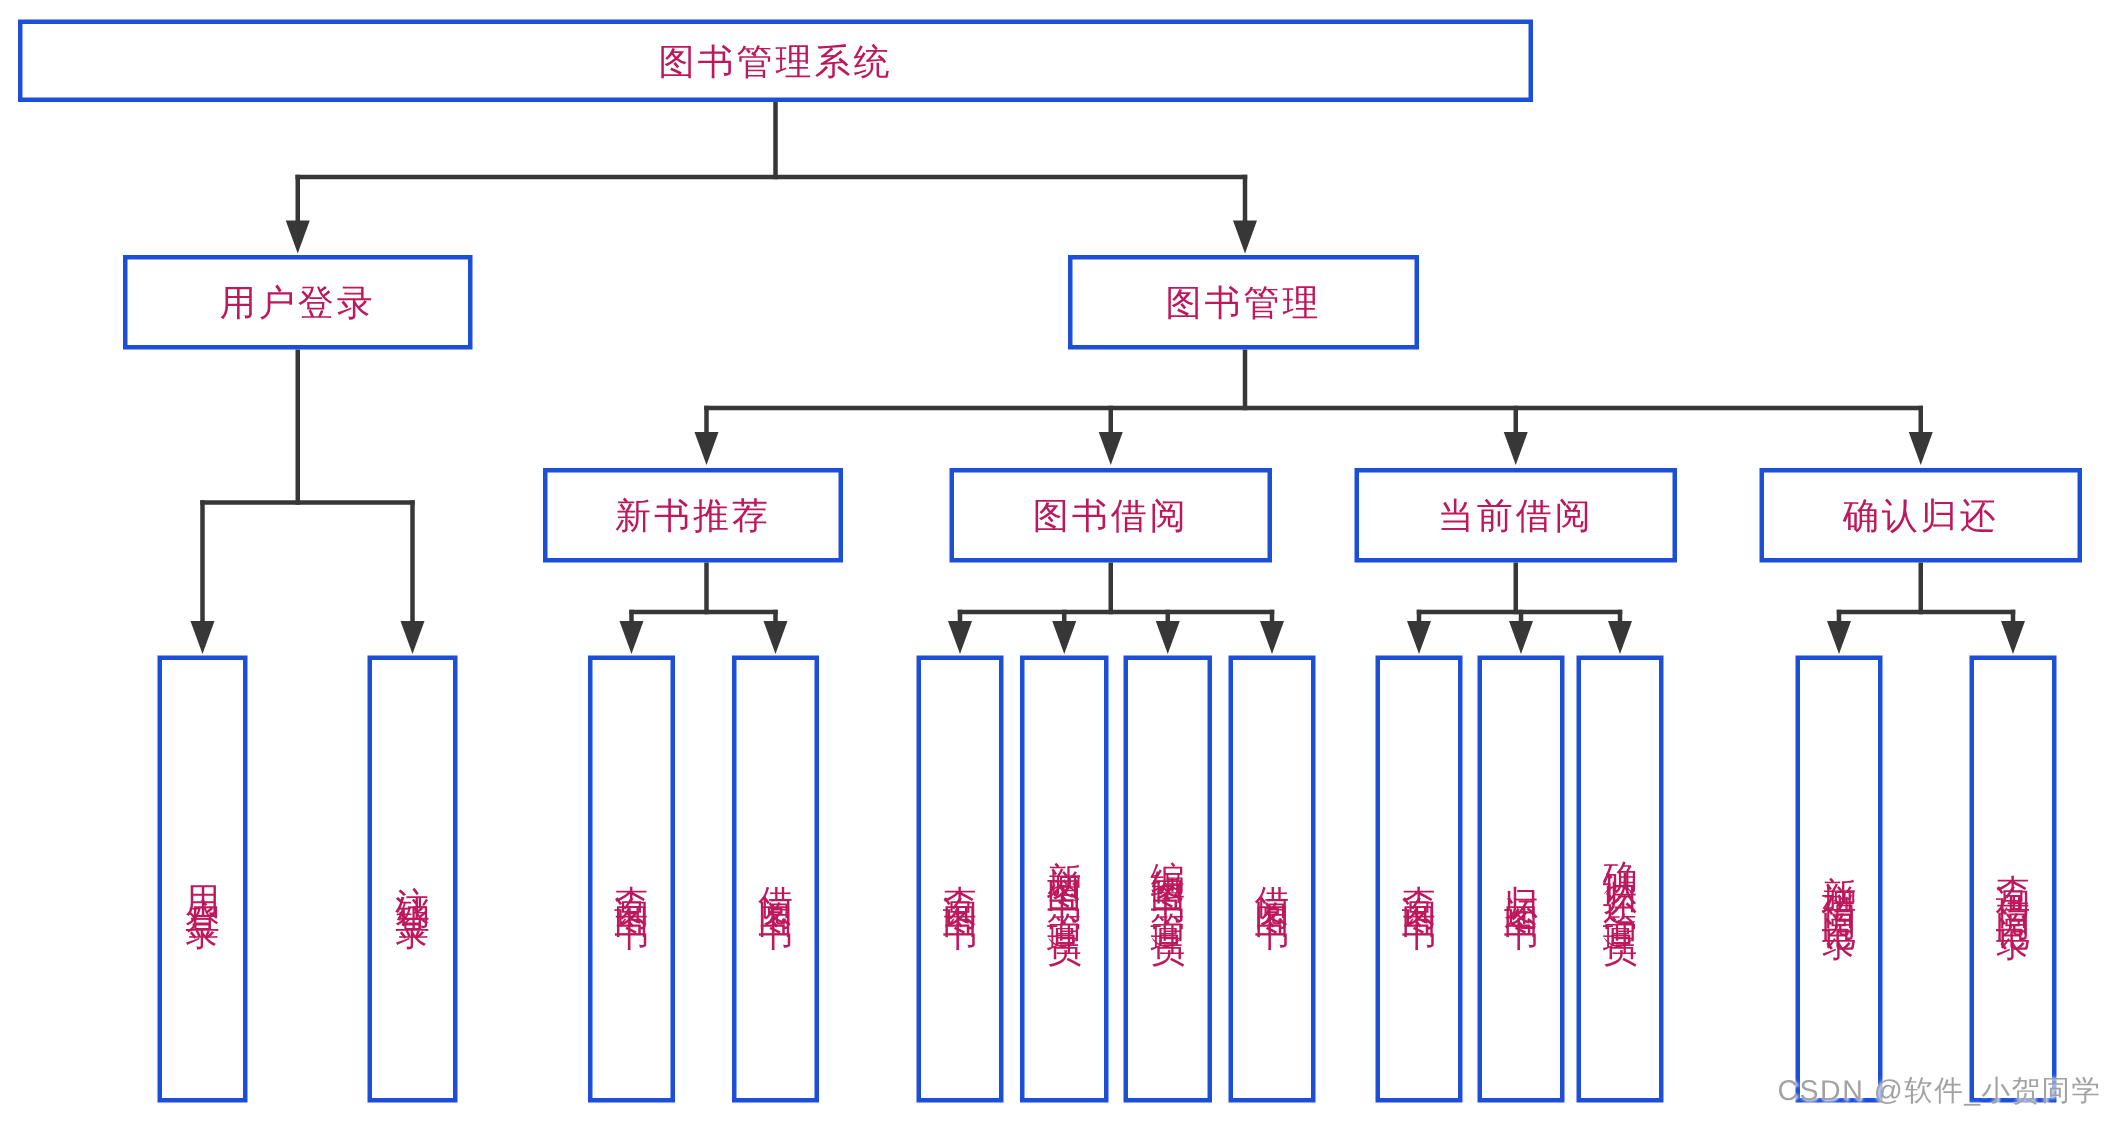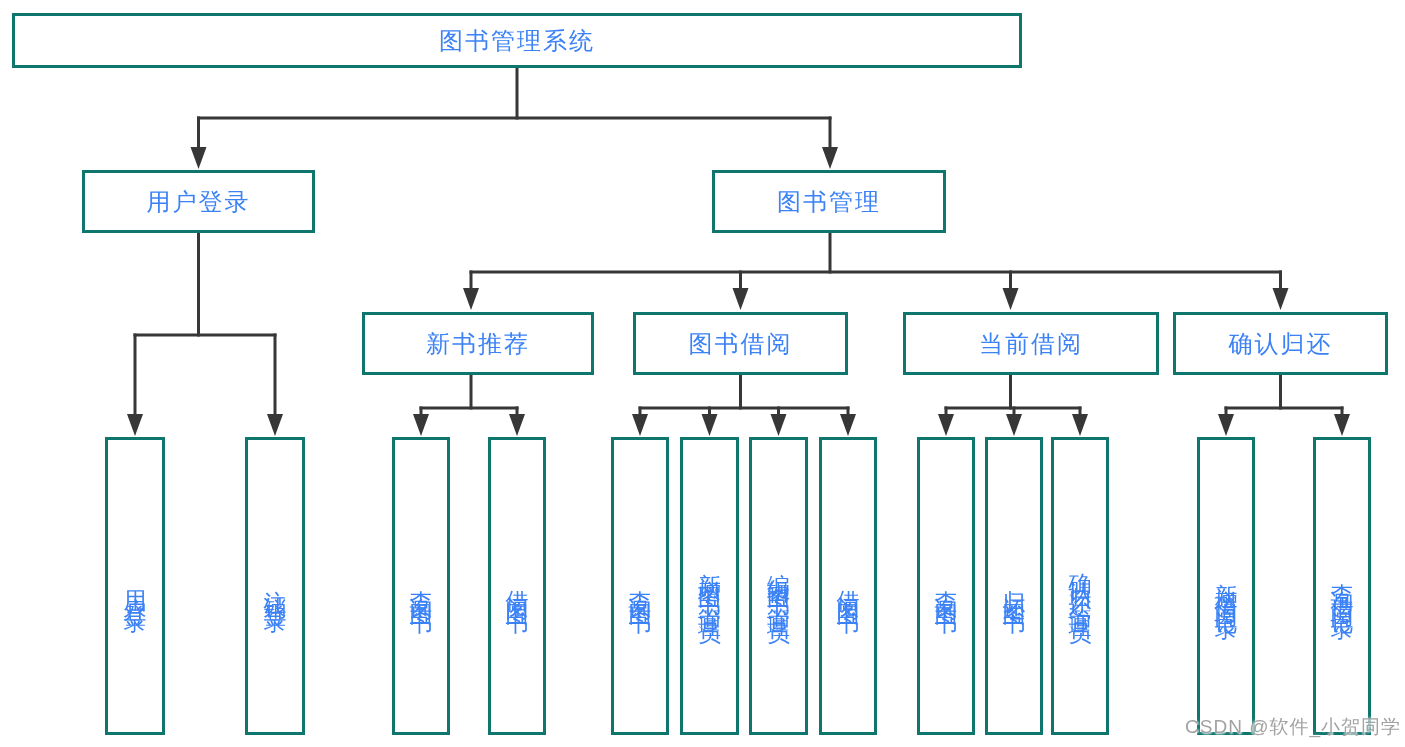--- a/index.html
+++ b/index.html
@@ -19,26 +19,26 @@
     position: absolute;
     left: 0;
     top: 0;
     width: 1405px;
     height: 747px;
     pointer-events: none;
   }
   .node {
     position: absolute;
     box-sizing: border-box;
-    border: 3px solid #0f766e;
+    border: 3px solid #1d4ed8;
     background: #ffffff;
     display: flex;
     align-items: center;
     justify-content: center;
-    color: #3b82f6;
+    color: #be185d;
     z-index: 2;
     font-family: Liberation Serif, serif;
   }
   .hnode {
     font-size: 24px;
     letter-spacing: 2px;
     white-space: nowrap;
   }
   .vnode {
     writing-mode: vertical-rl;
@@ -46,23 +46,23 @@
     font-size: 23px;
     letter-spacing: 7px;
     line-height: 1;
     white-space: nowrap;
   }
   .root-box   { left: 12px;  top: 13px;  width: 1010px; height: 55px; }
   .lvl2       { top: 170px;  height: 63px; }
   .box-user   { left: 82px;  width: 233px; }
   .box-mgmt   { left: 712px; width: 234px; text-align: right; }
   .lvl3       { top: 312px;  height: 63px; }
-  .box-newb   { left: 362px;  width: 232px; }
+  .box-newb   { left: 362px;  width: 200px; }
   .box-borrow { left: 633px;  width: 215px; text-align: right; }
-  .box-curr   { left: 903px;  width: 256px; }
+  .box-curr   { left: 903px;  width: 215px; }
   .box-rec    { left: 1173px; width: 215px; }
   .leaf       { top: 437px; height: 298px; }
   .leaf-a1 { left: 105px;  width: 60px; }
   .leaf-a2 { left: 245px;  width: 60px; }
   .leaf-b1 { left: 392px;  width: 58px; }
   .leaf-b2 { left: 488px;  width: 58px; }
   .leaf-c1 { left: 611px;  width: 58px; }
   .leaf-c2 { left: 680px;  width: 59px; }
   .leaf-c3 { left: 749px;  width: 59px; }
   .leaf-c4 { left: 819px;  width: 58px; }

